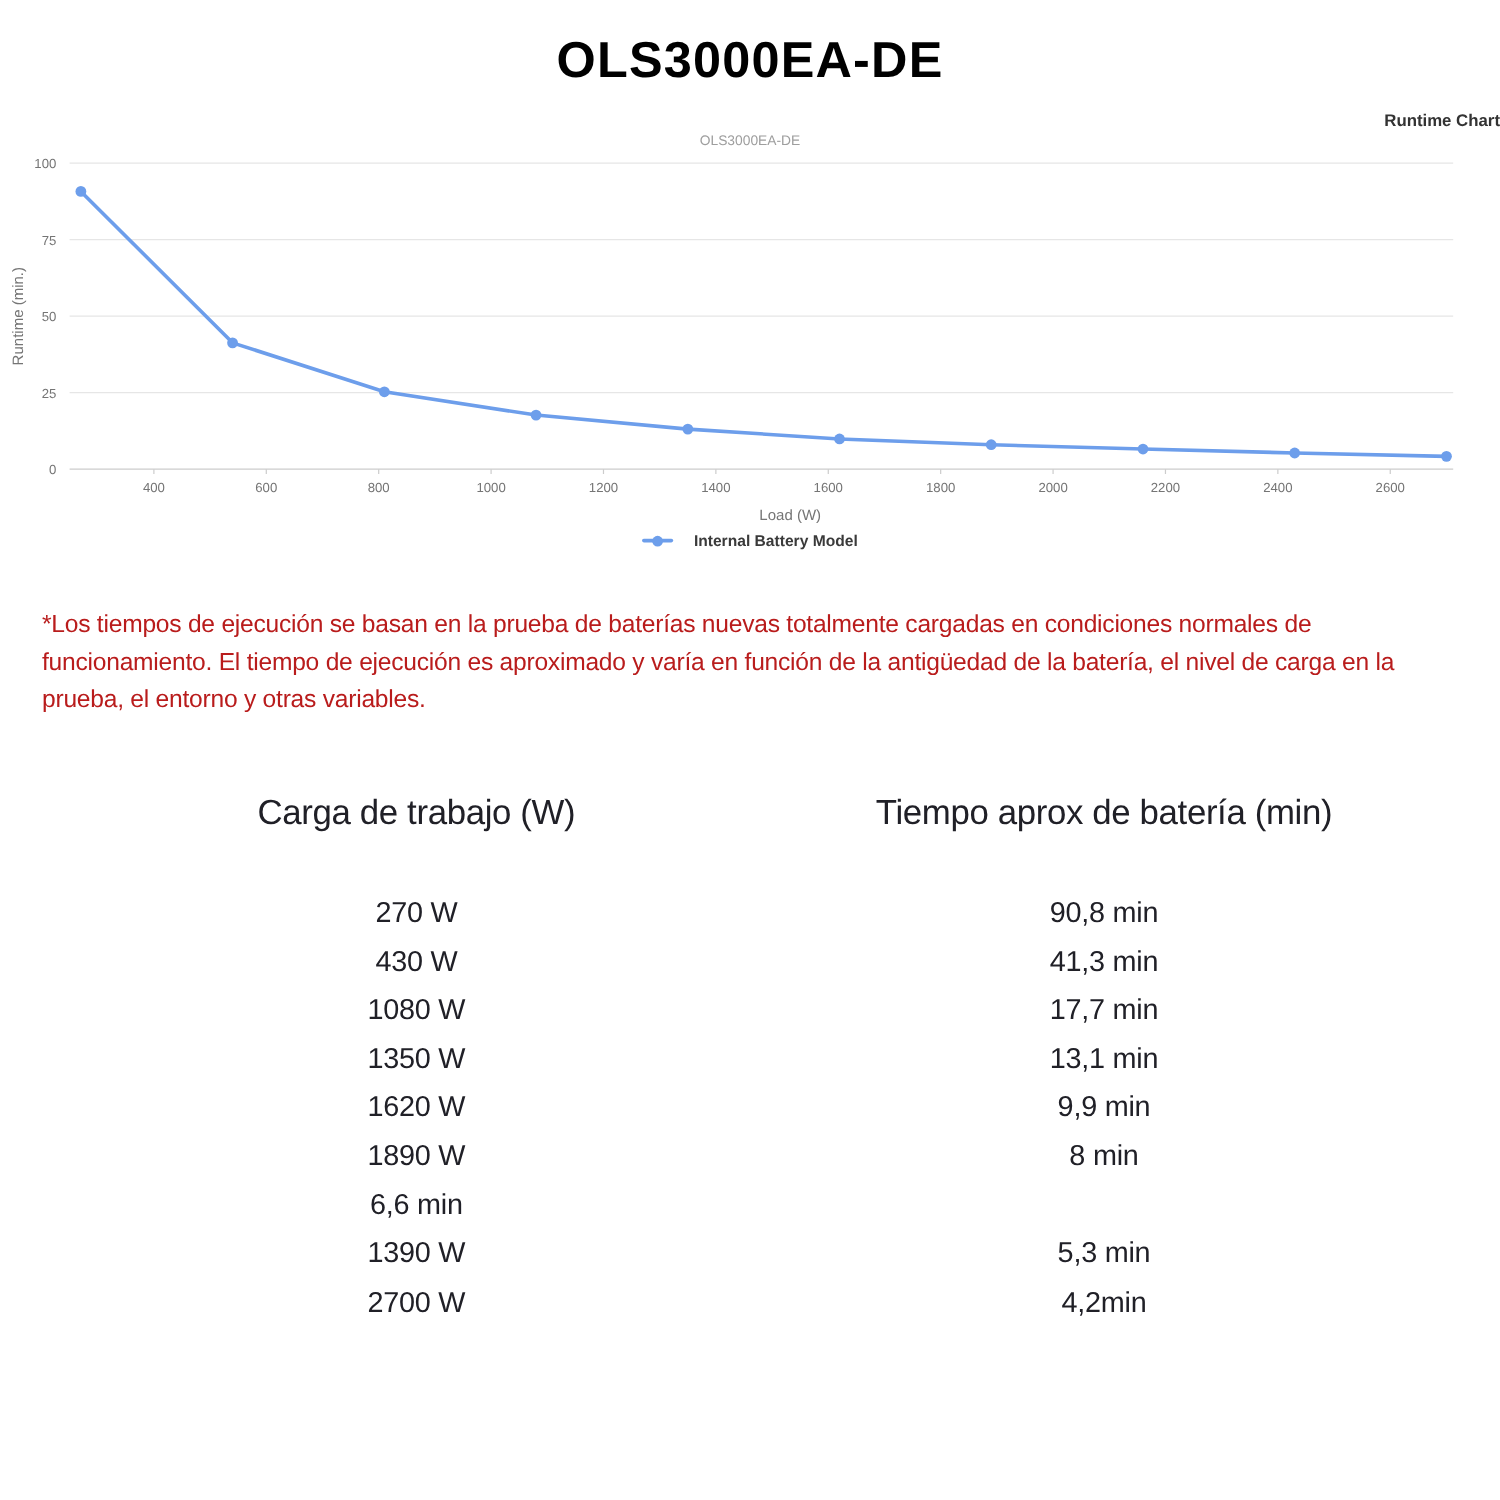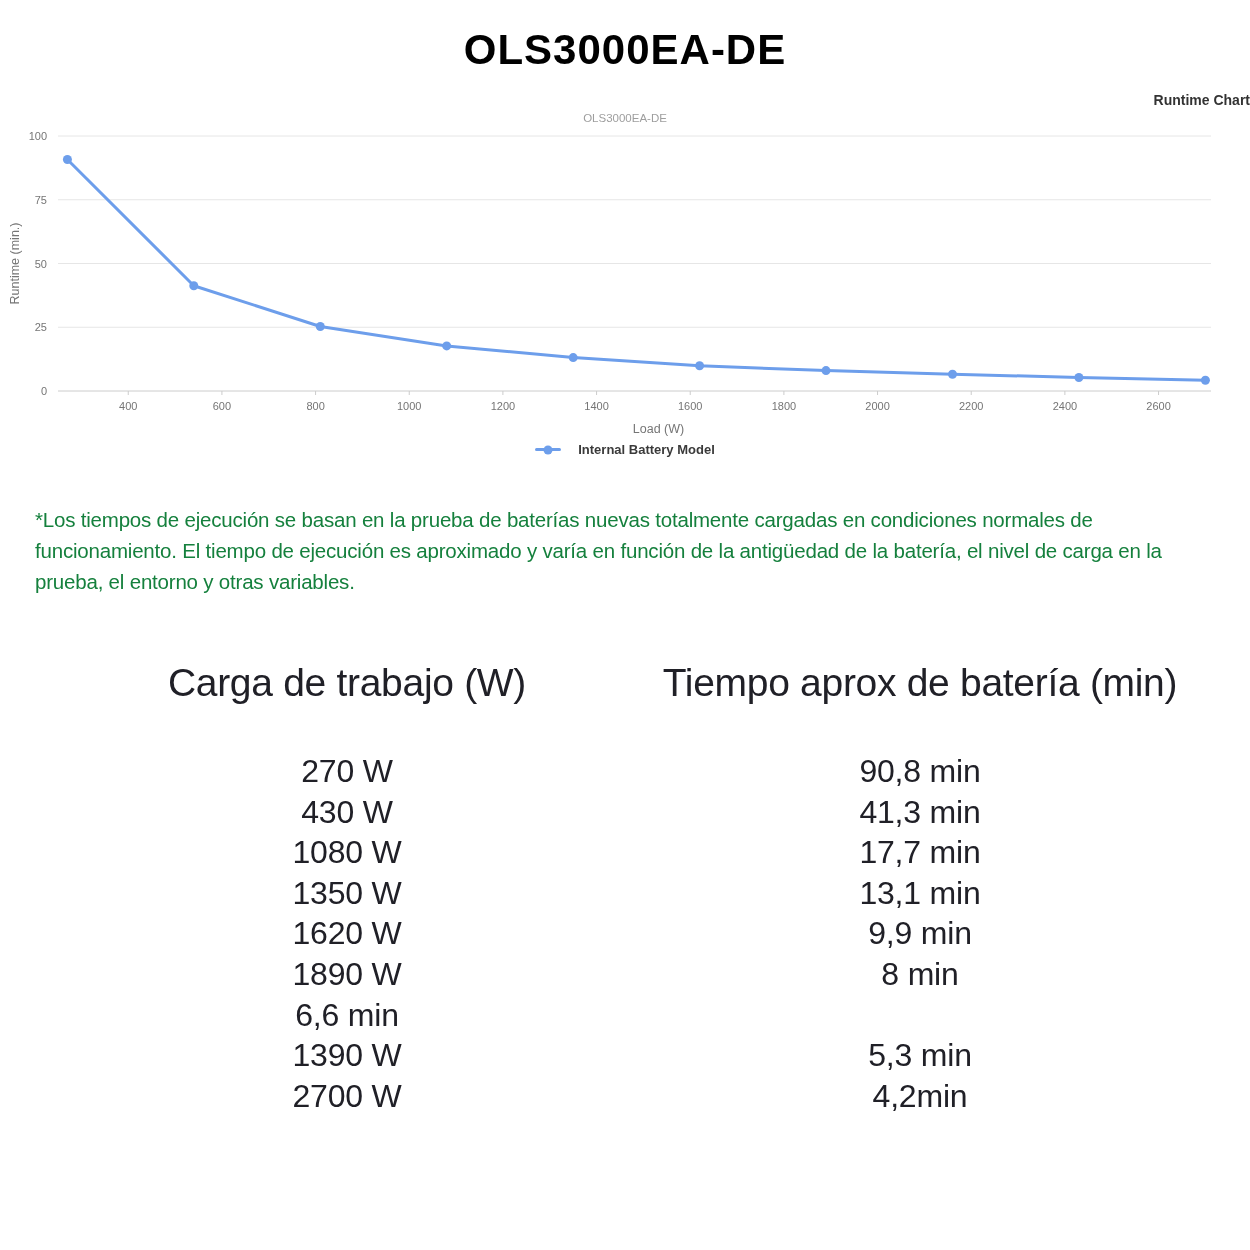--- a/index.html
+++ b/index.html
@@ -68,40 +68,40 @@
     font-size: 13px;
     font-weight: 700;
     color: #3a3a3a;
   }
 
   
   .disclaimer {
     margin: 47px 58px 0 35px;
     font-size: 20.5px;
     line-height: 31px;
-    color: #15803d;
+    color: #b91c1c;
     letter-spacing: -0.2px;
   }
 
   
   .runtime-table { margin: 64px 0 0 97px; width: 1146px; }
   .thead, .trow {
     display: grid;
     grid-template-columns: 500px 646px;
   }
   .thead .th {
     text-align: center;
-    font-size: 39px;
+    font-size: 29px;
     color: #202027;
     letter-spacing: -0.3px;
   }
   .tbody { margin-top: 46px; }
   .trow .tcell {
     text-align: center;
-    font-size: 32px;
+    font-size: 24px;
     line-height: 40.6px;
     color: #202027;
     letter-spacing: -0.2px;
   }
 </style>
 </head>
 <body>
 
 <h1 class="page-title">OLS3000EA-DE</h1>
 

